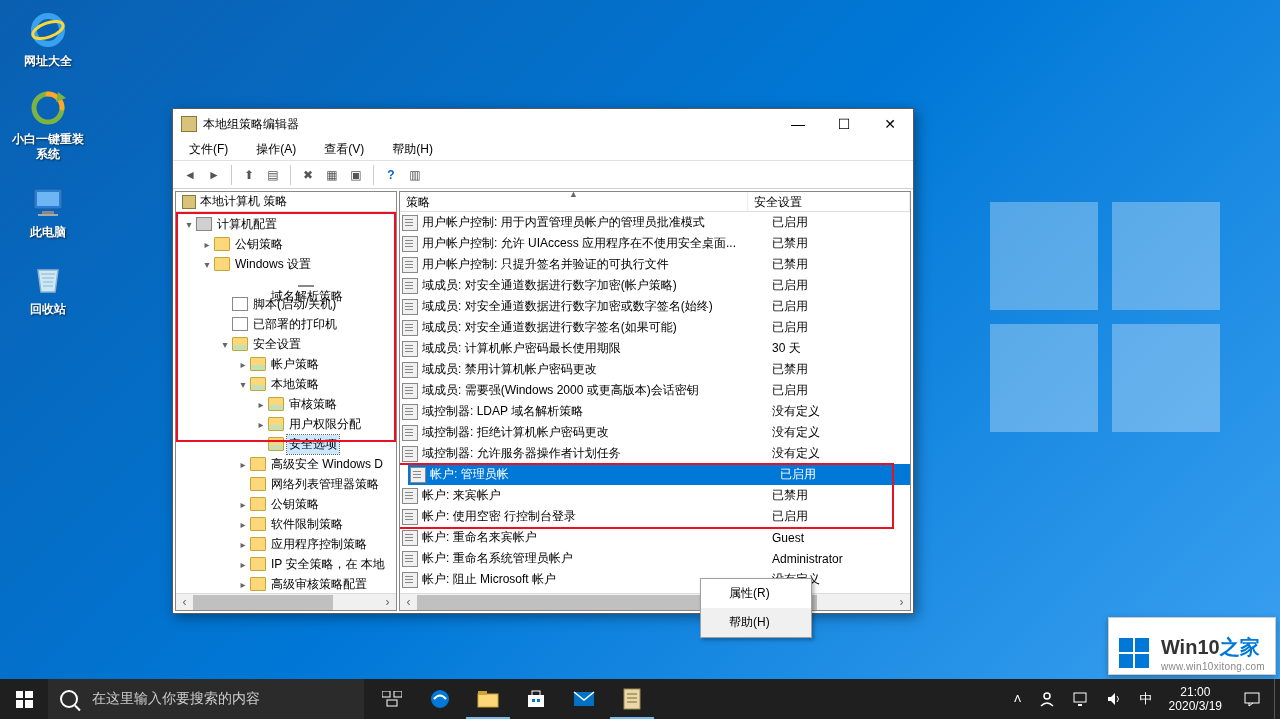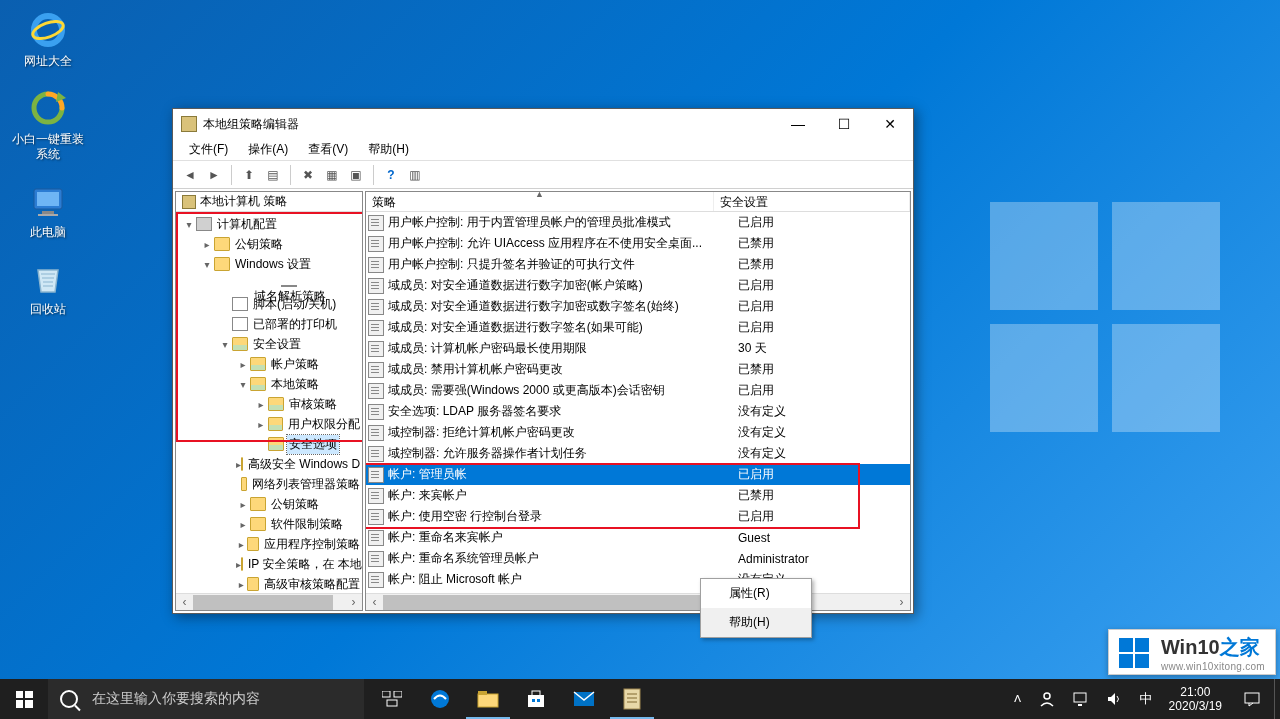--- a/index.html
+++ b/index.html
@@ -5,43 +5,43 @@
 * { margin: 0; padding: 0; box-sizing: border-box; }
 body { font-family: "Microsoft YaHei", "Segoe UI", Tahoma, sans-serif; font-size: 12px; width: 1280px; height: 719px; overflow: hidden; background: #0078d7; position: relative; }
 
 
 .desktop { position: absolute; inset: 0 0 40px 0; background: linear-gradient(135deg, #0a5fb0 0%, #0078d7 50%, #3aa0f0 100%); }
 .winlogo { position: absolute; right: 60px; top: 50%; transform: translateY(-60%); width: 230px; height: 230px; display: grid; grid-template: 1fr 1fr / 1fr 1fr; gap: 14px; transform-origin: center; }
 .winlogo > div { background: rgba(255,255,255,0.3); }
 
 
 .deskicons { position: absolute; left: 10px; top: 10px; width: 76px; }
-.deskicon { text-align: center; color: #fff; font-size: 12px; margin-bottom: 18px; cursor: pointer; }
+.deskicon { text-align: center; color: #fff; font-size: 12px; margin-bottom: 18px; cursor: pointer; font-weight: bold; }
 .deskicon .glyph { width: 40px; height: 40px; margin: 0 auto 4px; display: flex; align-items: center; justify-content: center; }
 .deskicon .label { text-shadow: 1px 1px 2px rgba(0,0,0,.6); line-height: 1.3; }
 
 
 .window { position: absolute; left: 172px; top: 108px; width: 742px; height: 506px; background: #fff; border: 1px solid #5a5a5a; box-shadow: 3px 3px 12px rgba(0,0,0,.4); display: flex; flex-direction: column; }
 .titlebar { height: 30px; display: flex; align-items: center; padding-left: 8px; background: #fff; }
 .titlebar .ticon { width: 16px; height: 16px; background: #d9c27a; border: 1px solid #8a7a3a; margin-right: 6px; }
 .titlebar .title { flex: 1; font-size: 12px; }
 .titlebtns { display: flex; height: 100%; }
 .titlebtns button { width: 46px; border: none; background: transparent; font-size: 14px; cursor: pointer; }
 
-.menubar { height: 22px; display: flex; align-items: center; padding: 0 8px; gap: 4px; border-bottom: 1px solid #e0e0e0; }
+.menubar { height: 22px; display: flex; align-items: center; padding: 0 8px; gap: 12px; border-bottom: 1px solid #e0e0e0; }
 .menubar span { padding: 2px 8px; cursor: pointer; }
 
 .toolbar { height: 28px; display: flex; align-items: center; padding: 0 6px; gap: 2px; border-bottom: 1px solid #d0d0d0; }
 .toolbar .tbtn { width: 22px; height: 22px; display: flex; align-items: center; justify-content: center; color: #555; cursor: pointer; border-radius: 2px; }
 .toolbar .sep { width: 1px; height: 20px; background: #ccc; margin: 0 4px; }
 
 .body { flex: 1; display: flex; min-height: 0; }
 
 
-.treepane { width: 188px; border: 1px solid #888; margin: 2px 1px 2px 2px; display: flex; flex-direction: column; }
+.treepane { width: 222px; border: 1px solid #888; margin: 2px 1px 2px 2px; display: flex; flex-direction: column; }
 .treehdr { height: 20px; border-bottom: 1px solid #ddd; padding: 2px 6px; display: flex; align-items: center; gap: 4px; }
 .treehdr .ticon { width: 14px; height: 14px; background: #d9c27a; border: 1px solid #8a7a3a; }
 .treebody { flex: 1; overflow: auto; position: relative; }
 .tree { padding: 2px 0; }
 .node { display: flex; align-items: center; height: 20px; white-space: nowrap; cursor: pointer; }
 .node.selected { background: #fff; }
 .node.selected .lbl { background: #cce8ff; outline: 1px dotted #666; }
 .node .twisty { width: 14px; text-align: center; color: #666; font-size: 10px; }
 .node .twisty.none { visibility: hidden; }
 .node .ico { width: 16px; height: 14px; margin-right: 3px; }
@@ -54,38 +54,38 @@
 
 
 .listpane { flex: 1; border: 1px solid #888; margin: 2px 2px 2px 1px; display: flex; flex-direction: column; min-width: 0; }
 .listhdr { display: flex; height: 20px; border-bottom: 1px solid #ddd; }
 .listhdr .col { padding: 2px 6px; border-right: 1px solid #eee; position: relative; }
 .listhdr .col.c1 { width: 348px; }
 .listhdr .col.c2 { flex: 1; }
 .listhdr .sortind { position: absolute; left: 50%; top: -3px; transform: translateX(-50%); font-size: 9px; color: #666; }
 .listbody { flex: 1; overflow: auto; position: relative; }
 .row { display: flex; align-items: center; height: 21px; cursor: pointer; }
-.row.selected { background: #0078d7; color: #fff; }
+.row.selected { background: #0078d7; color: #fff; margin-left: 8px; }
 .row .rico { width: 16px; height: 16px; margin: 0 4px 0 2px; border: 1px solid #888; background: #f0f0f0; position: relative; }
 .row .rico::after { content: ""; position: absolute; left: 2px; top: 3px; width: 8px; height: 1px; background: #888; box-shadow: 0 3px 0 #888, 0 6px 0 #888; }
 .row .c1 { width: 346px; overflow: hidden; text-overflow: ellipsis; white-space: nowrap; }
 .row .c2 { flex: 1; padding-left: 4px; }
 .redbox2 { position: absolute; border: 2px solid #e81123; pointer-events: none; left: -2px; top: 251px; width: 496px; height: 66px; }
 .scrolltrack { height: 17px; background: #f0f0f0; border-top: 1px solid #ddd; display: flex; align-items: center; }
 .scrolltrack .arrow { width: 17px; height: 17px; display: flex; align-items: center; justify-content: center; color: #666; cursor: pointer; }
 .scrolltrack .track { flex: 1; position: relative; height: 17px; }
 .scrolltrack .thumb { position: absolute; height: 15px; top: 1px; background: #c0c0c0; }
 
 
 .ctxmenu { position: absolute; background: #f0f0f0; border: 1px solid #a0a0a0; box-shadow: 2px 2px 4px rgba(0,0,0,.3); z-index: 100; }
 .ctxmenu .item { padding: 6px 28px 6px 28px; cursor: pointer; white-space: nowrap; }
 .ctxmenu .item.hl { background: #fff; }
 
 
-.watermark { position: absolute; right: 4px; bottom: 44px; background: #fff; border: 1px solid #ccc; padding: 4px 10px 2px; display: flex; align-items: center; gap: 12px; box-shadow: 0 2px 6px rgba(0,0,0,.3); }
+.watermark { position: absolute; right: 4px; bottom: 44px; background: #fff; border: 1px solid #ccc; padding: 16px 10px 2px; display: flex; align-items: center; gap: 12px; box-shadow: 0 2px 6px rgba(0,0,0,.3); }
 .watermark .wlogo { display: grid; grid-template: 1fr 1fr / 1fr 1fr; gap: 2px; width: 30px; height: 30px; }
 .watermark .wlogo > div { background: #0078d7; }
 .watermark .wtext .big { font-size: 20px; font-weight: bold; color: #333; }
 .watermark .wtext .big b { color: #0078d7; }
 .watermark .wtext .small { font-size: 10px; color: #888; letter-spacing: .3px; }
 
 
 .taskbar { position: absolute; left: 0; right: 0; bottom: 0; height: 40px; background: #1f1f1f; display: flex; align-items: center; color: #fff; }
 .taskbar .start { width: 48px; height: 40px; display: flex; align-items: center; justify-content: center; cursor: pointer; }
 .startlogo { display: grid; grid-template: 1fr 1fr / 1fr 1fr; gap: 2px; width: 17px; height: 17px; }
@@ -350,21 +350,21 @@
               <span class="c1">域成员: 禁用计算机帐户密码更改</span>
               <span class="c2">已禁用</span>
             </div>
             <div class="row">
               <span class="rico"></span>
               <span class="c1">域成员: 需要强(Windows 2000 或更高版本)会话密钥</span>
               <span class="c2">已启用</span>
             </div>
             <div class="row">
               <span class="rico"></span>
-              <span class="c1">安全选项: LDAP 服务器签名要求</span>
+              <span class="c1">域控制器: LDAP 域名解析策略</span>
               <span class="c2">没有定义</span>
             </div>
             <div class="row">
               <span class="rico"></span>
               <span class="c1">域控制器: 拒绝计算机帐户密码更改</span>
               <span class="c2">没有定义</span>
             </div>
             <div class="row">
               <span class="rico"></span>
               <span class="c1">域控制器: 允许服务器操作者计划任务</span>

